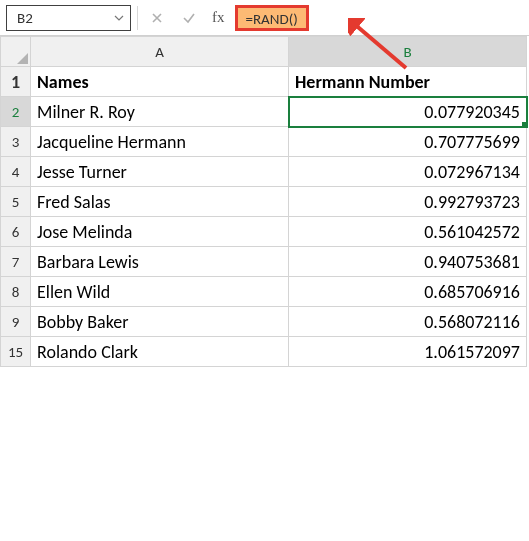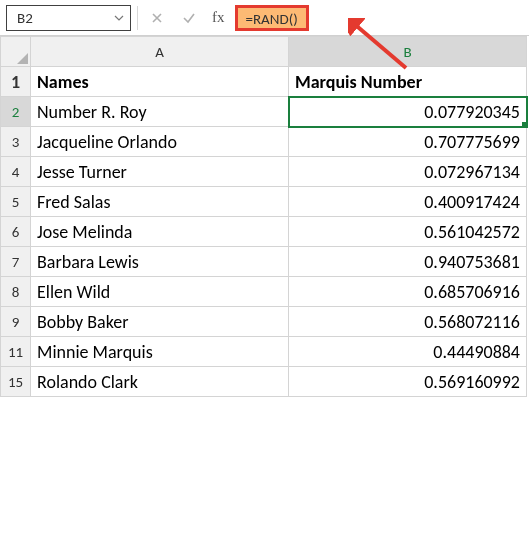--- a/index.html
+++ b/index.html
@@ -169,41 +169,41 @@
 <table class="grid">
   <tbody>
       <tr>
     <th class="corner"></th>
     <th class="col-hdr col-a">A</th>
     <th class="col-hdr col-b sel">B</th>
   </tr>
   <tr class="hdr-row">
     <td class="row-hdr">1</td>
     <td>Names</td>
-    <td>Marquis Number</td>
+    <td>Hermann Number</td>
   </tr>
   <tr>
     <td class="row-hdr sel">2</td>
-    <td>Number R. Roy</td>
+    <td>Milner R. Roy</td>
     <td class="num selected-cell">0.077920345</td>
   </tr>
   <tr>
     <td class="row-hdr">3</td>
-    <td>Jacqueline Orlando</td>
+    <td>Jacqueline Hermann</td>
     <td class="num">0.707775699</td>
   </tr>
   <tr>
     <td class="row-hdr">4</td>
     <td>Jesse Turner</td>
     <td class="num">0.072967134</td>
   </tr>
   <tr>
     <td class="row-hdr">5</td>
     <td>Fred Salas</td>
-    <td class="num">0.400917424</td>
+    <td class="num">0.992793723</td>
   </tr>
   <tr>
     <td class="row-hdr">6</td>
     <td>Jose Melinda</td>
     <td class="num">0.561042572</td>
   </tr>
   <tr>
     <td class="row-hdr">7</td>
     <td>Barbara Lewis</td>
     <td class="num">0.940753681</td>
@@ -212,23 +212,18 @@
     <td class="row-hdr">8</td>
     <td>Ellen Wild</td>
     <td class="num">0.685706916</td>
   </tr>
   <tr>
     <td class="row-hdr">9</td>
     <td>Bobby Baker</td>
     <td class="num">0.568072116</td>
   </tr>
   <tr>
-    <td class="row-hdr">11</td>
-    <td>Minnie Marquis</td>
-    <td class="num">0.44490884</td>
-  </tr>
-  <tr>
     <td class="row-hdr">15</td>
     <td>Rolando Clark</td>
-    <td class="num">0.569160992</td>
+    <td class="num">1.061572097</td>
   </tr>
 </tbody>
   </table>
 
 </body></html>

